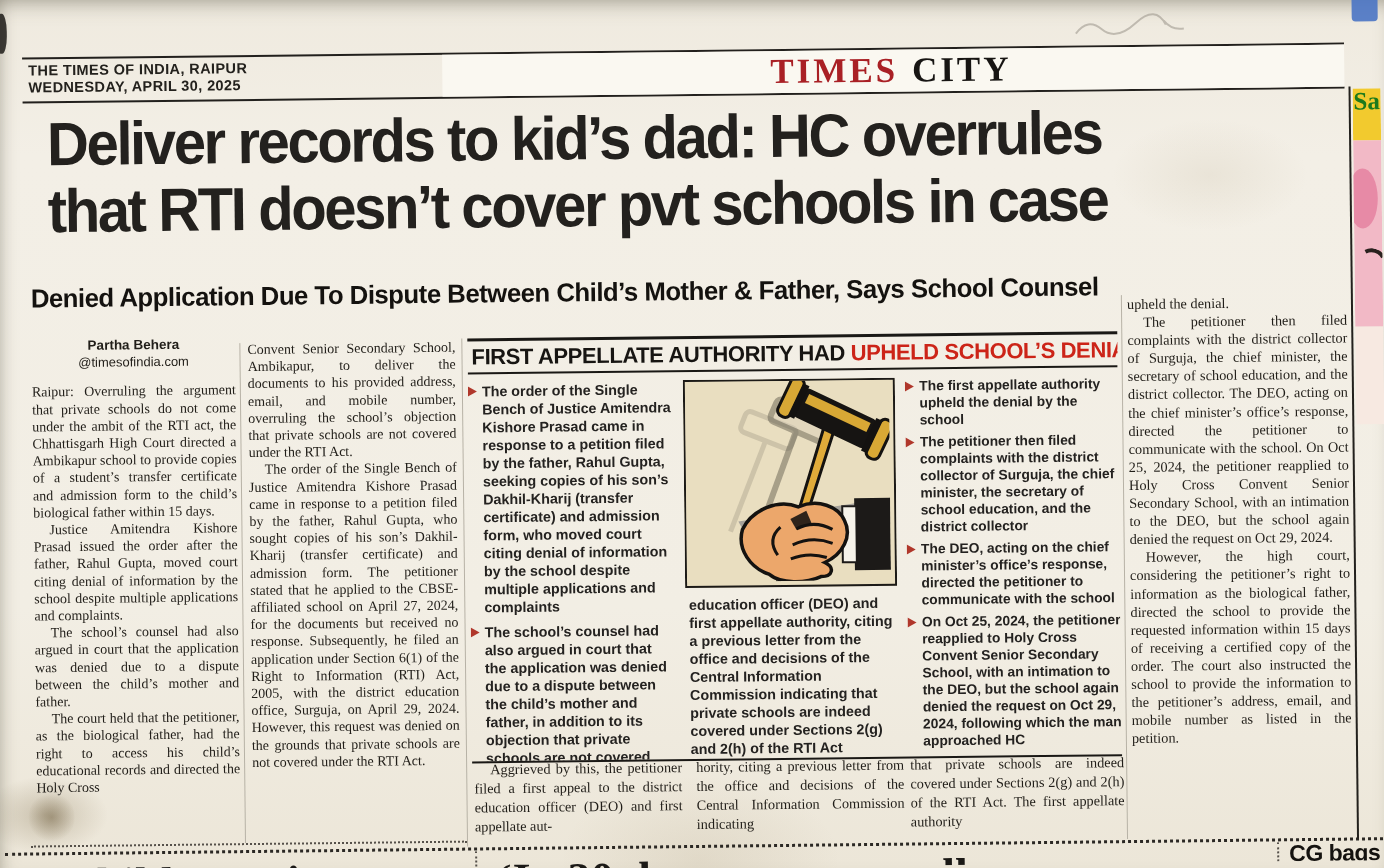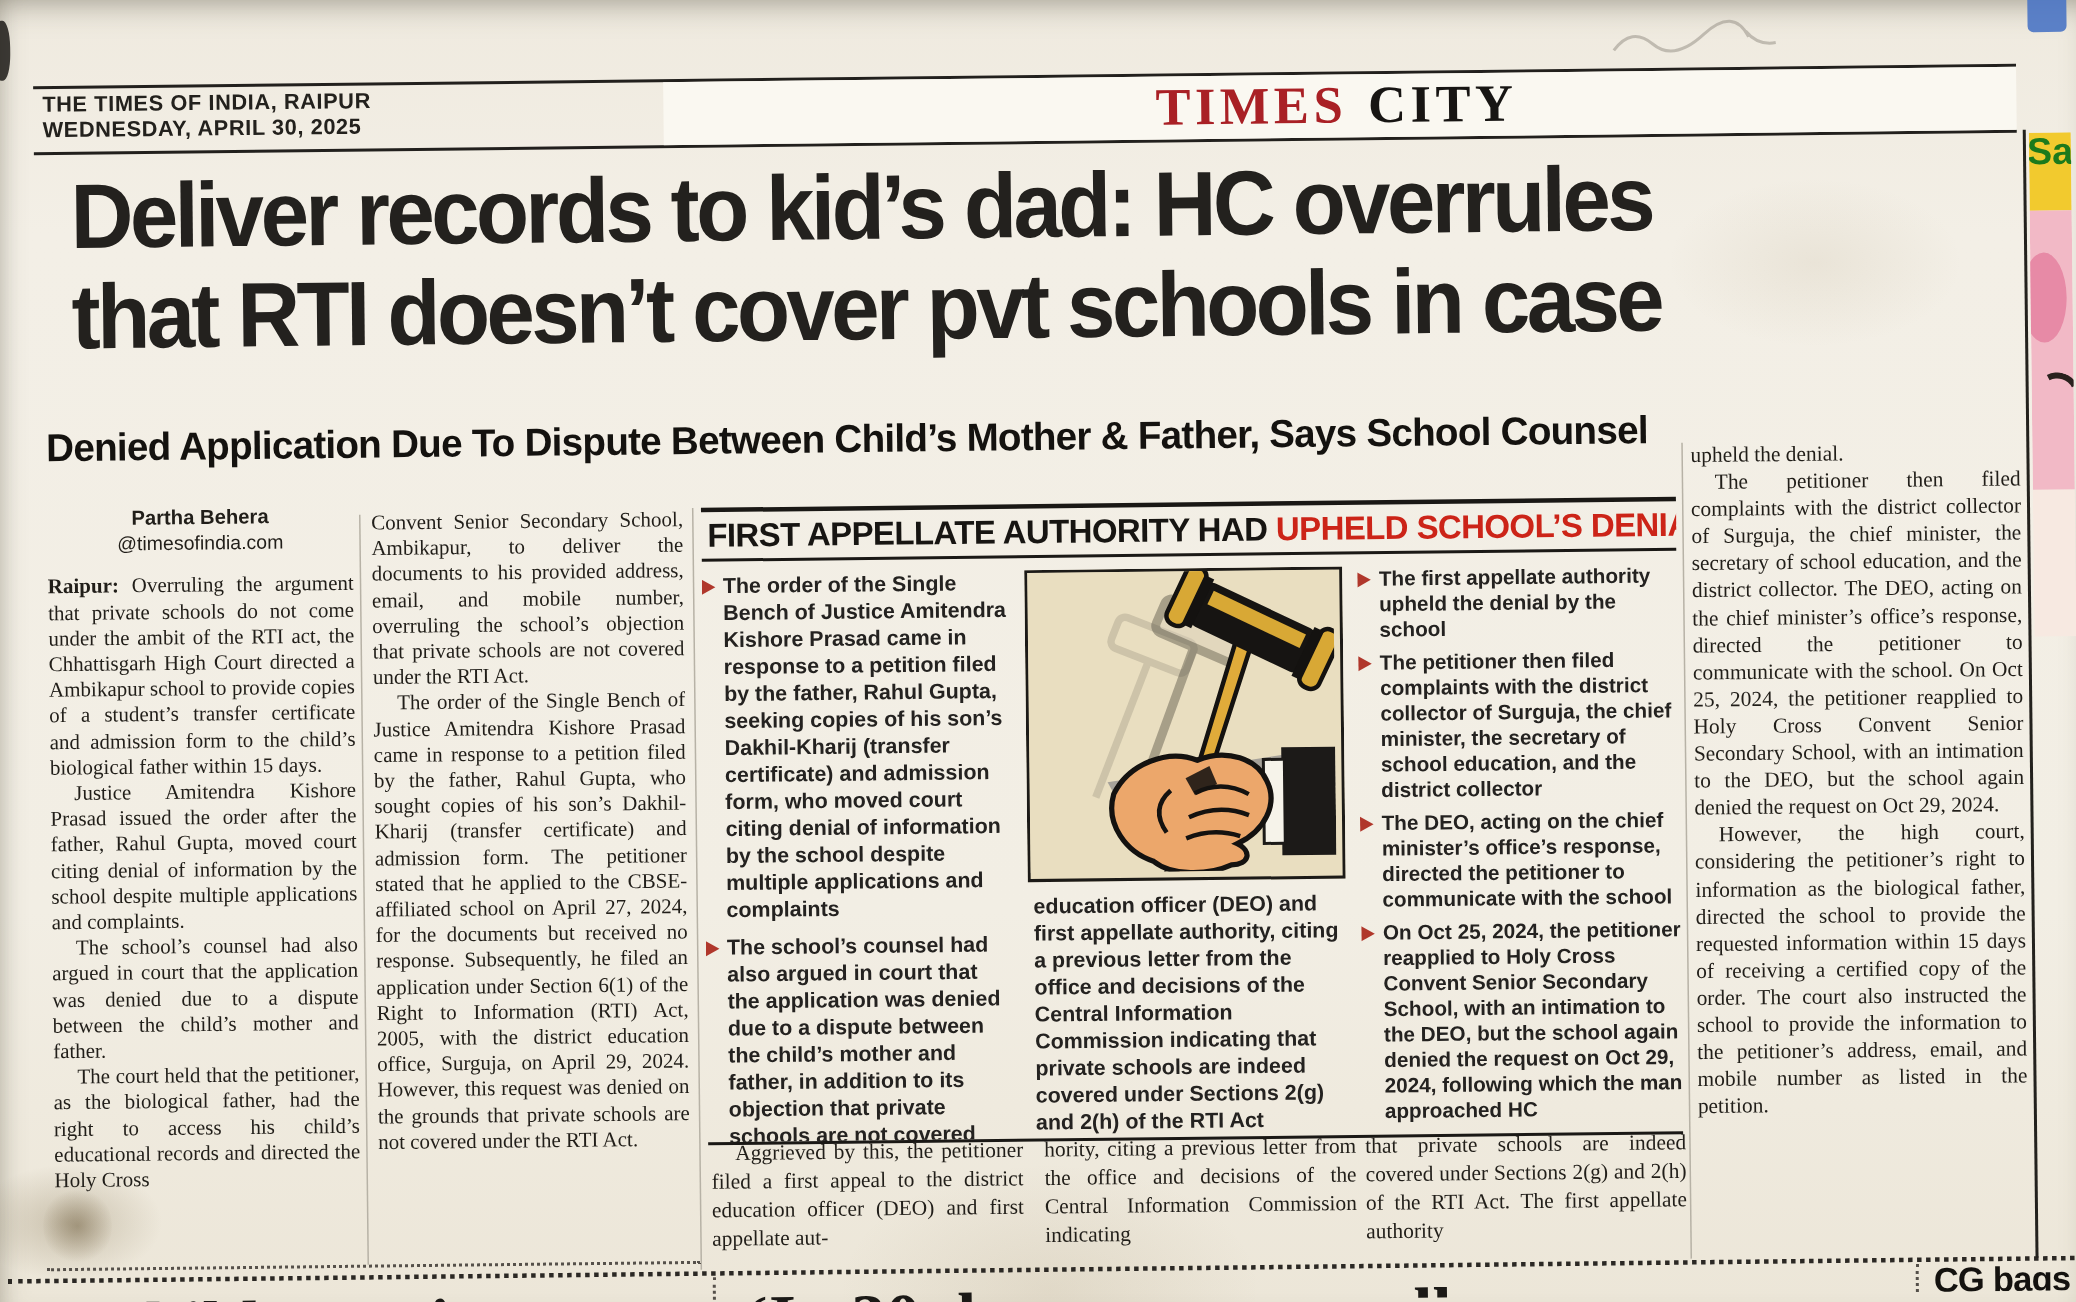--- a/index.html
+++ b/index.html
@@ -35,21 +35,21 @@
   
   .bodycol{position:absolute;font-size:14px;line-height:17.2px;text-align:justify;overflow:hidden;}
   .bodycol p{margin:0;text-indent:16px;}
   .bodycol p.first{text-indent:0;}
   .col1{left:32px;top:330px;width:204px;height:512px;}
   .col2{left:248px;top:336px;width:208px;height:508px;}
   .col5{left:1128px;top:300px;width:220px;height:546px;font-size:14.3px;line-height:18.1px;}
   .byline{text-align:center;font-family:"Liberation Sans",sans-serif;margin-bottom:12px;}
   .byline .bname{font-weight:bold;font-size:13.5px;}
   .byline .bhandle{font-size:13px;}
-  .lead{font-weight:bold;}
+  .lead{font-weight:normal;}
 
   .vrule{position:absolute;width:1px;background:#b7b2a6;}
   .vr1{left:240px;top:338px;height:500px;}
   .vr2{left:462px;top:336px;height:508px;}
   .vr3{left:1122px;top:300px;height:544px;}
 
   
   .factbox{position:absolute;left:468px;top:336px;width:650px;height:420px;
     border-top:3px solid #1a1815;border-bottom:2px solid #1a1815;overflow:hidden;}
   .fb-title{padding:3px 4px 2px;font-family:"Liberation Sans",sans-serif;font-weight:bold;
@@ -80,21 +80,21 @@
   .tz{position:absolute;font-family:"Liberation Serif",serif;font-weight:bold;font-size:46px;color:#1b1916;white-space:nowrap;}
   .tz1{left:58px;top:2px;} .tz2{left:492px;top:2px;} .tz3{left:760px;top:2px;}
   .tzcg{position:absolute;left:1284px;top:-2px;font-family:"Liberation Sans",sans-serif;font-weight:bold;font-size:23px;letter-spacing:-0.5px;color:#14120f;white-space:nowrap;}
   .tvd{position:absolute;top:0;height:19px;border-left:2px dotted #55504a;}
   .tvd1{left:470px;} .tvd2{left:1272px;}
 
   
   .pageedge{position:absolute;left:1352px;top:94px;width:2px;height:752px;background:#23211d;}
   .adstrip{position:absolute;left:1356px;top:96px;width:28px;height:336px;overflow:hidden;}
   .ad-yellow{height:52px;background:#f2ca2e;display:flex;align-items:flex-start;justify-content:center;}
-  .ad-sa{font-family:Liberation Sans, sans-serif;font-weight:bold;font-size:25px;color:#1c7a1c;line-height:26px;}
+  .ad-sa{font-family:Liberation Serif, serif;font-weight:bold;font-size:25px;color:#1c7a1c;line-height:26px;}
   .ad-pink{height:186px;background:#f2b9c6;position:relative;}
   .ad-pink::before{content:"";position:absolute;left:-6px;top:28px;width:30px;height:60px;border-radius:50%;background:#e78aa6;}
   .ad-pink::after{content:"";position:absolute;left:2px;top:108px;width:22px;height:22px;border:4px solid #2a211e;border-color:#2a211e transparent transparent transparent;border-radius:50%;transform:rotate(18deg);}
   .ad-light{height:98px;background:#f7e9e1;}
 
   
   .smudge-tl{position:absolute;left:0px;top:6px;width:11px;height:40px;background:#1d1b18;border-radius:45%;opacity:.85;}
   .badge16{position:absolute;left:1356px;top:2px;width:26px;height:27px;background:#4a74c4;border-radius:4px;opacity:.9;}
   .scribble{position:absolute;left:1072px;top:16px;width:150px;height:30px;opacity:.55;}
   .stain1{position:absolute;left:24px;top:784px;width:46px;height:52px;background:radial-gradient(circle,#6b5a3a 0%,transparent 70%);opacity:.45;border-radius:50%;}

